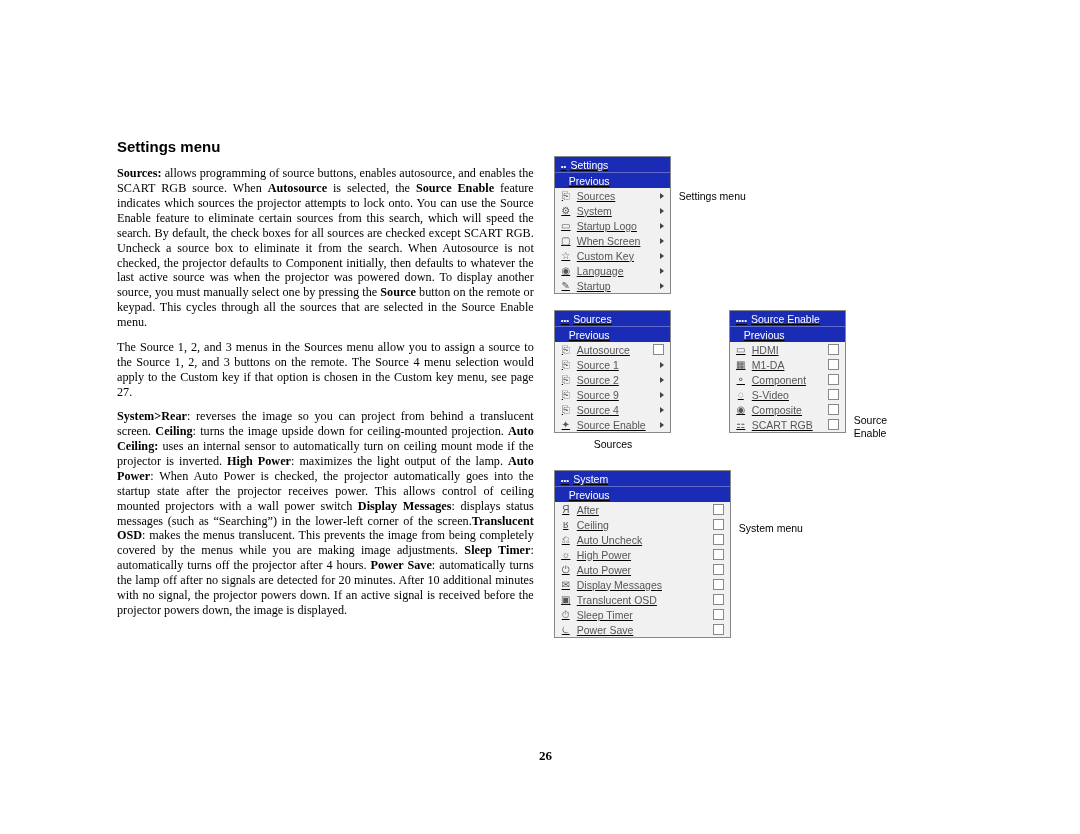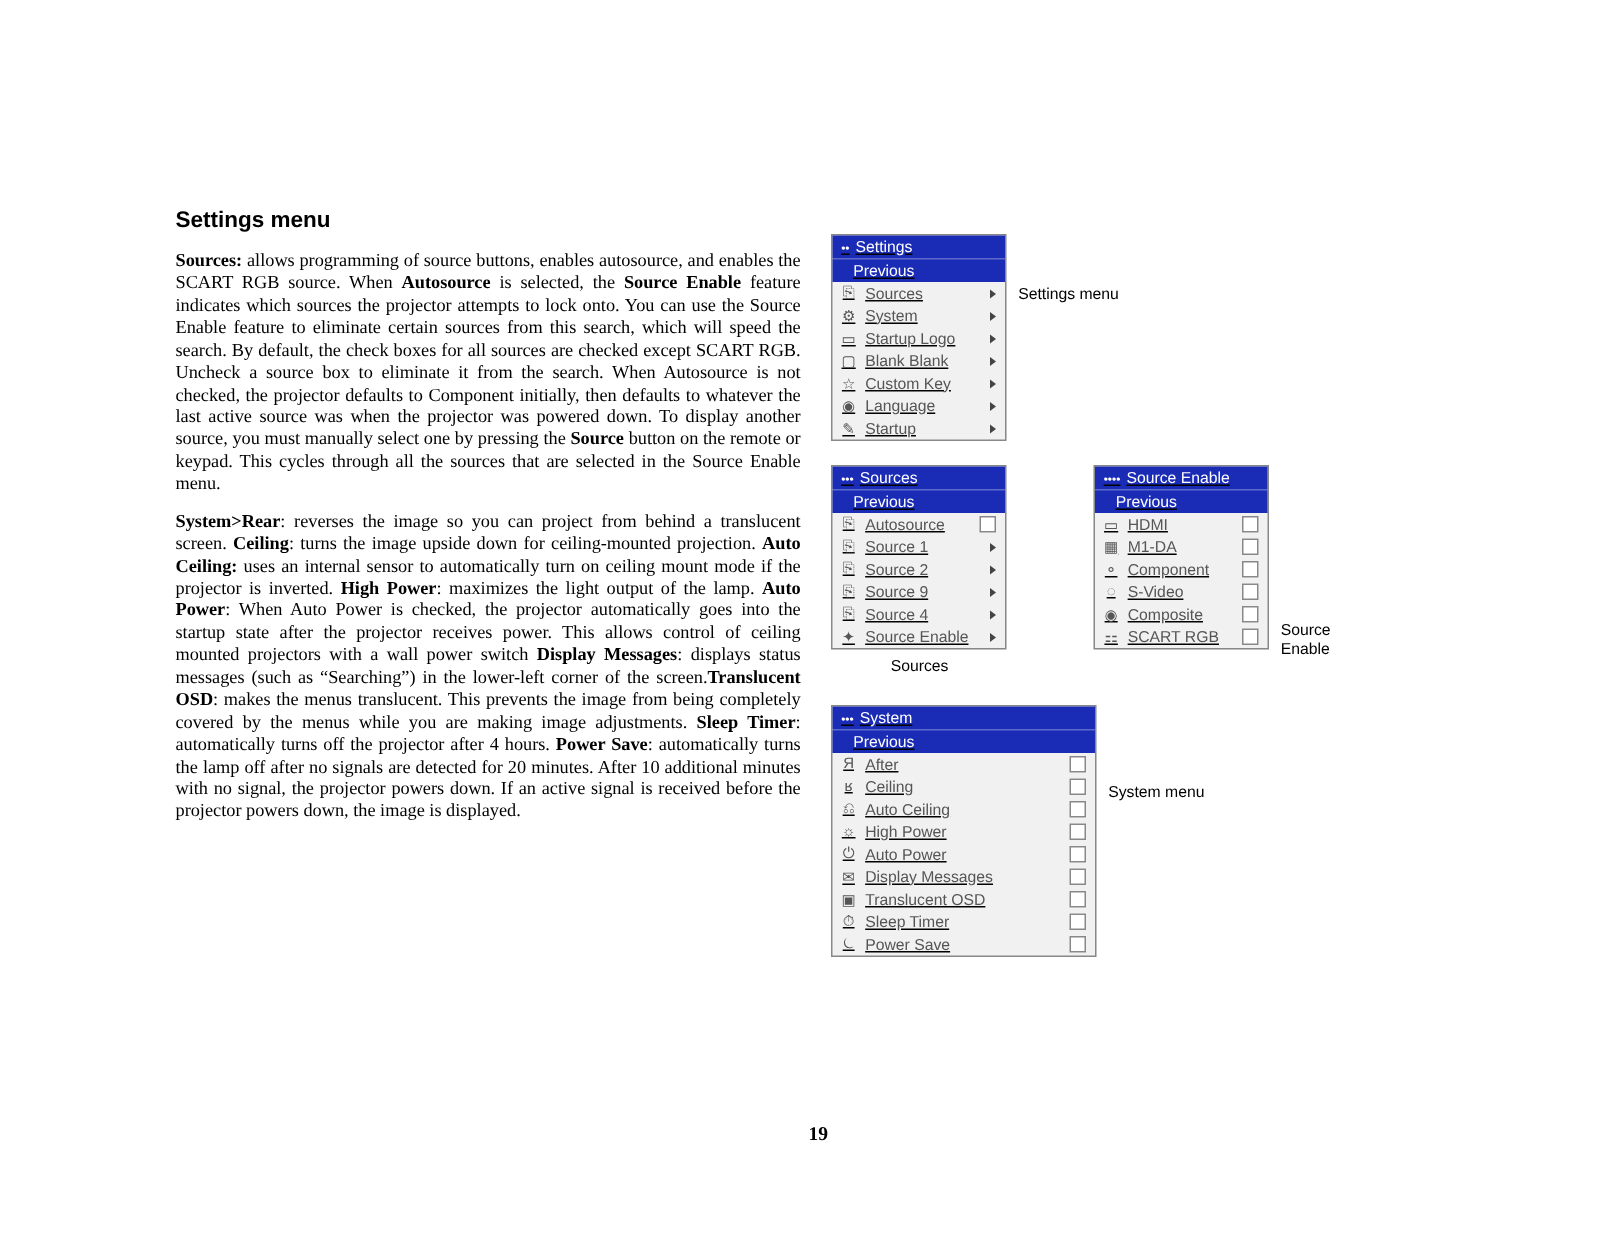--- a/index.html
+++ b/index.html
@@ -121,20 +121,21 @@
 </head>
 <body>
 
 <div class="page">
   <div class="col-text">
     <h2 class="heading">Settings menu</h2>
 
     <p class="para">
       <span class="richtext"><b>Sources:</b><span> allows programming of source buttons, enables autosource, and enables the SCART RGB source. When </span><b>Autosource</b><span> is selected, the </span><b>Source Enable</b><span> feature indicates which sources the projector attempts to lock onto. You can use the Source Enable feature to eliminate certain sources from this search, which will speed the search. By default, the check boxes for all sources are checked except SCART RGB. Uncheck a source box to eliminate it from the search. When Autosource is not checked, the projector defaults to Component initially, then defaults to whatever the last active source was when the projector was powered down. To display another source, you must manually select one by pressing the </span><b>Source</b><span> button on the remote or keypad. This cycles through all the sources that are selected in the Source Enable menu.</span></span>
     </p>
+    <p class="para">The Source 1, 2, and 3 menus in the Sources menu allow you to assign a source to the Source 1, 2, and 3 buttons on the remote. The Source 4 menu selection would apply to the Custom key if that option is chosen in the Custom key menu, see page 27.</p>
     <p class="para">
       <span class="richtext"><b>System&gt;Rear</b><span>: reverses the image so you can project from behind a translucent screen. </span><b>Ceiling</b><span>: turns the image upside down for ceiling-mounted projection. </span><b>Auto Ceiling:</b><span> uses an internal sensor to automatically turn on ceiling mount mode if the projector is inverted. </span><b>High Power</b><span>: maximizes the light output of the lamp. </span><b>Auto Power</b><span>: When Auto Power is checked, the projector automatically goes into the startup state after the projector receives power. This allows control of ceiling mounted projectors with a wall power switch </span><b>Display Messages</b><span>: displays status messages (such as “Searching”) in the lower-left corner of the screen.</span><b>Translucent OSD</b><span>: makes the menus translucent. This prevents the image from being completely covered by the menus while you are making image adjustments. </span><b>Sleep Timer</b><span>: automatically turns off the projector after 4 hours. </span><b>Power Save</b><span>: automatically turns the lamp off after no signals are detected for 20 minutes. After 10 additional minutes with no signal, the projector powers down. If an active signal is received before the projector powers down, the image is displayed.</span></span>
     </p>
   </div>
 
   <div class="col-figs">
 
     <div class="figcluster" style="left:0px; top:18px;">
       <div class="menu">
           <div class="menu-title">
@@ -152,21 +153,21 @@
             <span class="lbl">System</span>
             <span class="arrow"></span>
           </div>
           <div class="menu-row">
             <span class="ico">▭</span>
             <span class="lbl">Startup Logo</span>
             <span class="arrow"></span>
           </div>
           <div class="menu-row">
             <span class="ico">▢</span>
-            <span class="lbl">Blank Blank</span>
+            <span class="lbl">When Screen</span>
             <span class="arrow"></span>
           </div>
           <div class="menu-row">
             <span class="ico">☆</span>
             <span class="lbl">Custom Key</span>
             <span class="arrow"></span>
           </div>
           <div class="menu-row">
             <span class="ico">◉</span>
             <span class="lbl">Language</span>
@@ -277,21 +278,21 @@
             <span class="lbl">After</span>
             <span class="chk"></span>
           </div>
           <div class="menu-row">
             <span class="ico">ʁ</span>
             <span class="lbl">Ceiling</span>
             <span class="chk"></span>
           </div>
           <div class="menu-row">
             <span class="ico">⎌</span>
-            <span class="lbl">Auto Ceiling</span>
+            <span class="lbl">Auto Uncheck</span>
             <span class="chk"></span>
           </div>
           <div class="menu-row">
             <span class="ico">☼</span>
             <span class="lbl">High Power</span>
             <span class="chk"></span>
           </div>
           <div class="menu-row">
             <span class="ico">⏻</span>
             <span class="lbl">Auto Power</span>
@@ -316,13 +317,13 @@
             <span class="ico">⏾</span>
             <span class="lbl">Power Save</span>
             <span class="chk"></span>
           </div>
         </div>
     </div>
     <div class="figcluster fig-label" style="left:185px; top:384px;">System menu</div>
   </div>
 </div>
 
-<div class="page-num">19</div>
+<div class="page-num">26</div>
 
 </body></html>

